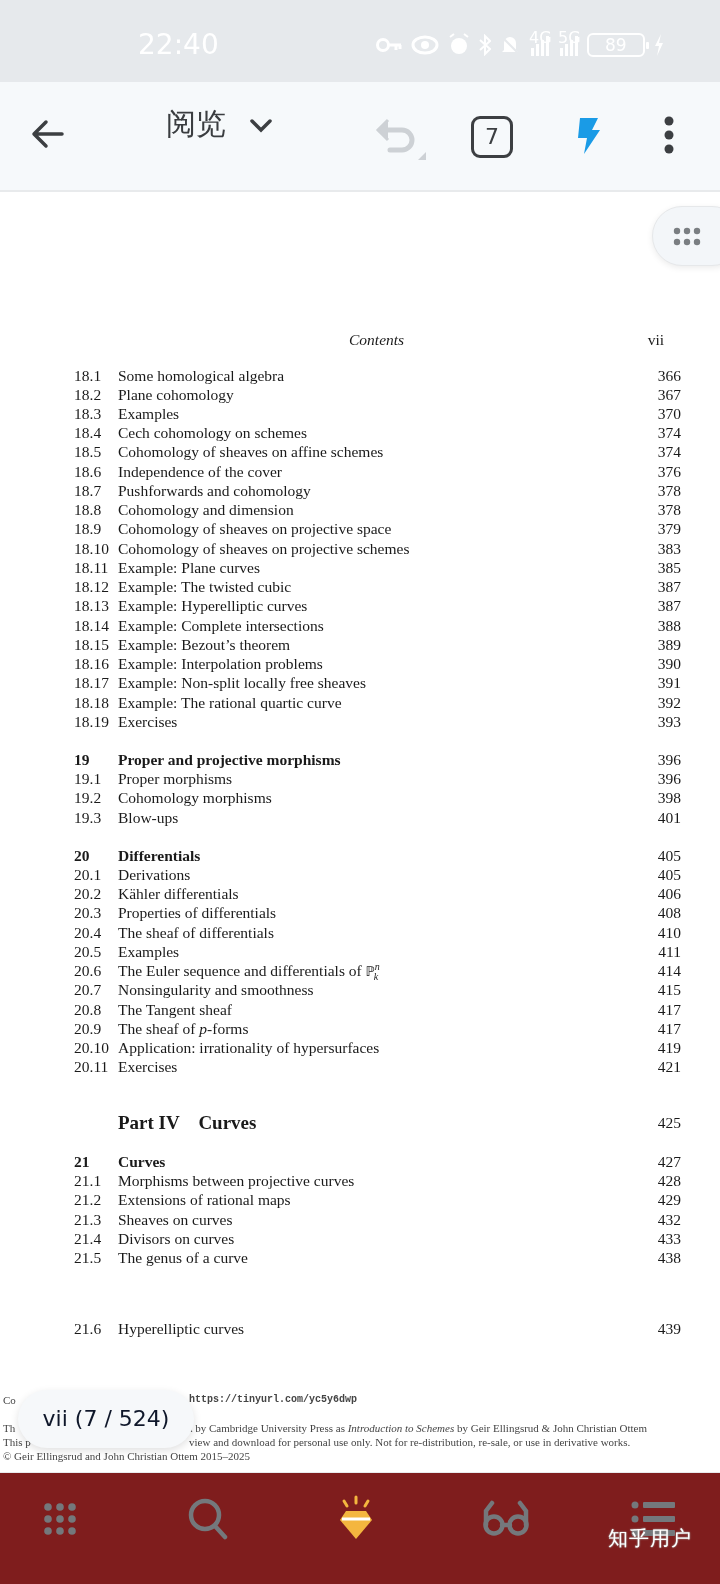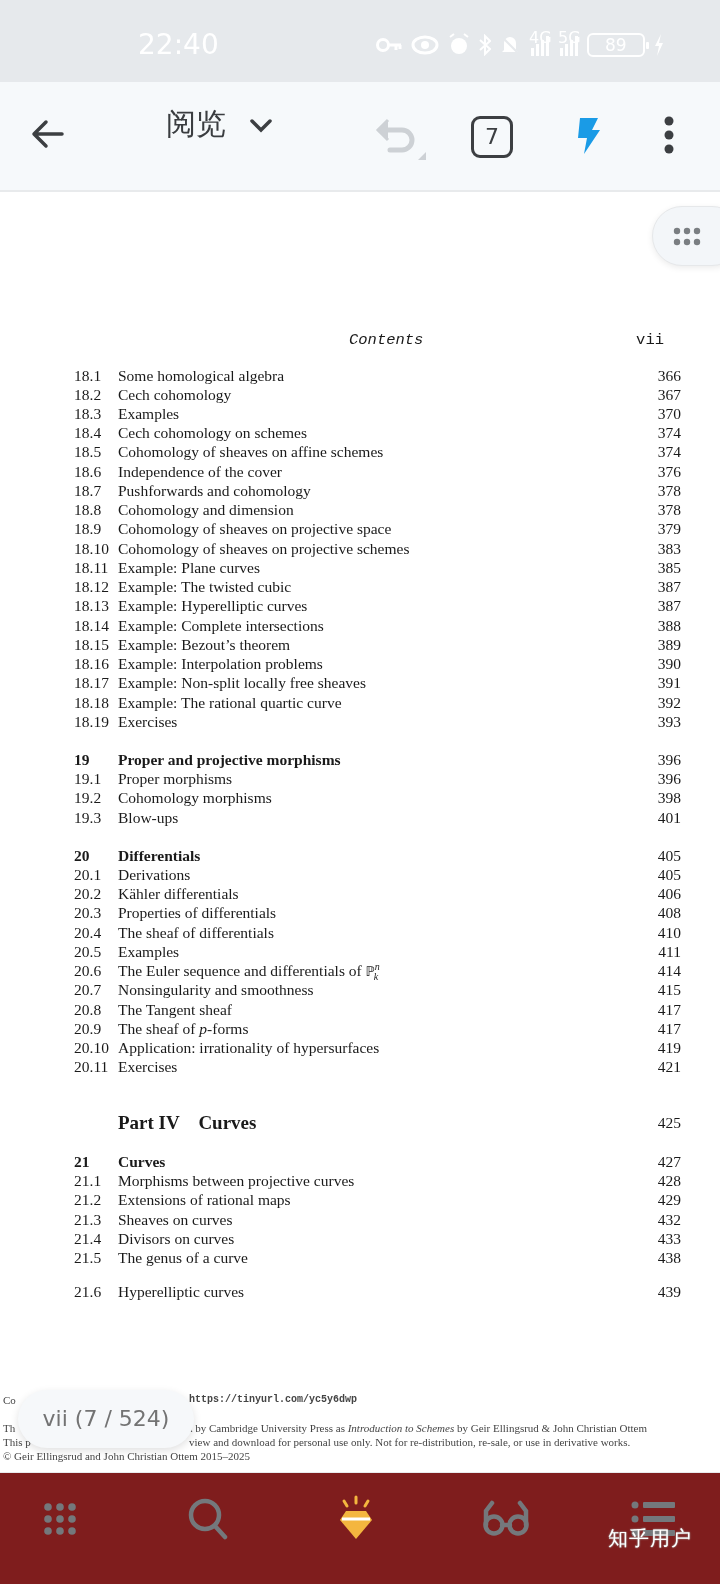--- a/index.html
+++ b/index.html
@@ -26,40 +26,40 @@
   .page-box { position: absolute; left: 471px; top: 34px; width: 42px; height: 42px; border: 3.5px solid #3c3f42; border-radius: 9px; font-size: 22px; text-align: center; line-height: 35px; color: #3c3f42; font-family: "DejaVu Sans", sans-serif; }
   .bolt-btn { position: absolute; left: 574px; top: 34px; width: 28px; height: 40px; }
   .more-btn { position: absolute; left: 658px; top: 32px; width: 22px; height: 42px; }
 
   
   .float-grid { position: absolute; left: 652px; top: 206px; width: 90px; height: 60px; border-radius: 30px; background: #f3f6f9; border: 1px solid #e6e8ea; box-shadow: 0 2px 6px rgba(0,0,0,0.08); }
   .float-grid svg { position: absolute; left: 20px; top: 20px; }
 
   
   .page { position: absolute; left: 0; top: 195px; width: 720px; height: 1280px; background: #ffffff; font-family: "Liberation Serif", serif; color: #1a1a1a; }
-  .running-head { position: absolute; top: 136px; left: 0; width: 704px; height: 20px; font-size: 15.5px; font-family: Liberation Mono, monospace; }
+  .running-head { position: absolute; top: 136px; left: 0; width: 704px; height: 20px; font-size: 15.5px; }
   .rh-title { position: absolute; left: 349px; font-style: italic; }
   .rh-page { position: absolute; right: 40px; }
   .toc-row { position: absolute; left: 74px; width: 607px; height: 19px; font-size: 15.5px; line-height: 19px; }
   .toc-num { position: absolute; left: 0; }
   .toc-title { position: absolute; left: 44px; white-space: nowrap; }
   .toc-page { position: absolute; right: 0; }
   .toc-row.bold { font-weight: bold; }
   .part-row { position: absolute; left: 74px; width: 607px; height: 24px; font-size: 19px; line-height: 24px; }
   .part-label { position: absolute; left: 44px; font-weight: bold; white-space: pre; }
   .part-page { position: absolute; right: 0; font-size: 15.5px; }
   .math-P { font-family: "DejaVu Sans", sans-serif; font-size: 13px; }
   .math-sub { font-size: 10px; font-style: italic; position: relative; }
 
   
   .footer-line { position: absolute; left: 3px; font-size: 11px; color: #444; white-space: nowrap; }
   .footer-url { font-family: "Liberation Mono", monospace; font-size: 10px; font-weight: bold; }
 
   
-  .page-pill { position: absolute; left: 18px; top: 1390px; width: 176px; height: 58px; border-radius: 29px; background: #f6f8fa; box-shadow: 0 3px 8px rgba(0,0,0,0.12); font-family: "DejaVu Sans", sans-serif; font-size: 22px; color: #737373; text-align: center; line-height: 58px; }
+  .page-pill { position: absolute; left: 18px; top: 1390px; width: 176px; height: 58px; border-radius: 29px; background: #f6f8fa; box-shadow: 0 3px 8px rgba(0,0,0,0.12); font-family: "DejaVu Sans", sans-serif; font-size: 22px; color: #0f172a; text-align: center; line-height: 58px; }
 
   
   .bottom-nav { position: absolute; left: 0; top: 1472px; width: 720px; height: 112px; background: #7f1d1d; border-top: 1px solid #e8eaec; }
   .nav-btn { position: absolute; top: 22px; width: 48px; height: 48px; }
   .watermark { position: absolute; left: 608px; top: 52px; font-size: 20px; color: #ffffff; font-family: "DejaVu Sans", sans-serif; text-shadow: 0 0 1px #999, 0 0 2px #aaa; letter-spacing: 1px; }
 </style>
 </head>
 <body>
 
 <div class="status-bar">
@@ -137,21 +137,21 @@
     <span class="rh-page">vii</span>
   </div>
 
   <div class="toc-row" style="top:171px">
       <span class="toc-num">18.1</span>
       <span class="toc-title">Some homological algebra</span>
       <span class="toc-page">366</span>
     </div>
   <div class="toc-row" style="top:190px">
       <span class="toc-num">18.2</span>
-      <span class="toc-title">Cech cohomology</span>
+      <span class="toc-title">Plane cohomology</span>
       <span class="toc-page">367</span>
     </div>
   <div class="toc-row" style="top:209px">
       <span class="toc-num">18.3</span>
       <span class="toc-title">Examples</span>
       <span class="toc-page">370</span>
     </div>
   <div class="toc-row" style="top:228px">
       <span class="toc-num">18.4</span>
       <span class="toc-title">Cech cohomology on schemes</span>
@@ -343,21 +343,21 @@
   <div class="toc-row" style="top:1034px">
       <span class="toc-num">21.4</span>
       <span class="toc-title">Divisors on curves</span>
       <span class="toc-page">433</span>
     </div>
   <div class="toc-row" style="top:1053px">
       <span class="toc-num">21.5</span>
       <span class="toc-title">The genus of a curve</span>
       <span class="toc-page">438</span>
     </div>
-  <div class="toc-row" style="top:1087px">
+  <div class="toc-row" style="top:1124px">
       <span class="toc-num">21.6</span>
       <span class="toc-title">Hyperelliptic curves</span>
       <span class="toc-page">439</span>
     </div>
 
   <div class="footer-line" style="top:1199px"><span>Co</span><span class="footer-url" style="position:absolute;left:186px">https://tinyurl.com/yc5y6dwp</span></div>
   <div class="footer-line" style="top:1227px"><span>Th</span><span style="position:absolute;left:184px"><span>d by Cambridge University Press as </span><i>Introduction to Schemes</i><span> by Geir Ellingsrud &amp; John Christian Ottem</span></span></div>
   <div class="footer-line" style="top:1241px"><span>This p</span><span style="position:absolute;left:186px">view and download for personal use only. Not for re-distribution, re-sale, or use in derivative works.</span></div>
   <div class="footer-line" style="top:1255px">© Geir Ellingsrud and John Christian Ottem 2015–2025</div>
 </div>

